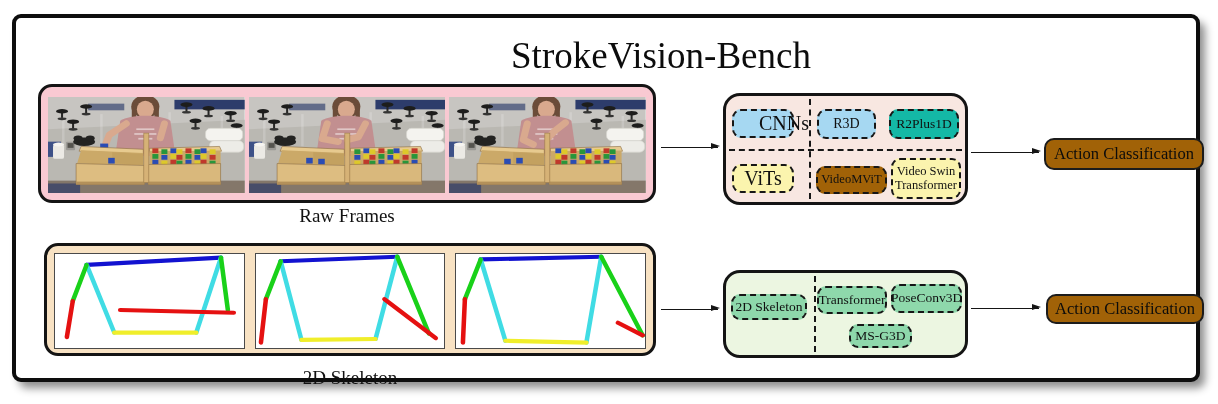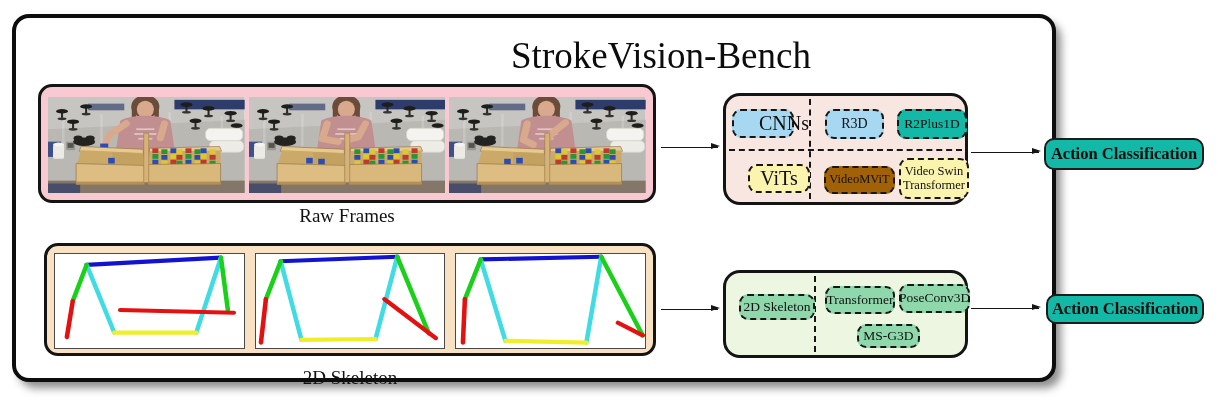--- a/index.html
+++ b/index.html
@@ -1,19 +1,19 @@
 <!DOCTYPE html>
 <html><head>
 <meta charset="utf-8">
 <style>
   html,body{margin:0;padding:0;background:#ffffff;}
   *{box-sizing:border-box;font-family:"Liberation Serif",serif;}
   .page{position:relative;width:1218px;height:404px;background:#ffffff;overflow:hidden;}
-  .frame{position:absolute;left:12px;top:14px;width:1044px;height:368px;background:#ffffff;
-         border:4px solid #0d0d0d;border-radius:17px;
+  .frame{position:absolute;left:12px;top:14px;width:1188px;height:368px;background:#ffffff;
+         border:4px solid #0d0d0d;border-radius:9px;
          box-shadow:6px 7px 9px -1px rgba(0,0,0,0.45);}
   .title{position:absolute;top:16px;left:645px;transform:translateX(-50%);
          font-size:37px;color:#0c0c0c;white-space:nowrap;}
   
   .panel{position:absolute;border:3px solid #141414;border-radius:14px;display:flex;}
   .rawpanel{left:22px;top:66px;width:618px;height:119px;padding:10px 7px 7px;gap:4px;}
   .skpanel{left:28px;top:225px;width:612px;height:113px;padding:7px 7px 4px;gap:10px;}
   .photo{flex:1;background:#ffffff;overflow:hidden;position:relative;}
   .photo svg{display:block;width:100%;height:100%;}
   .skframe{flex:1;background:#ffffff;border:1.5px solid #4a4a4a;}
@@ -23,29 +23,29 @@
   .c-cyan{stroke:#40dce4}.c-yellow{stroke:#f0ee2a}
   .caption{position:absolute;font-size:19px;color:#111;text-align:center;white-space:nowrap;}
   
   .modelpanel{position:absolute;left:707px;width:245px;border:3px solid #141414;border-radius:17px;}
   .vdiv{position:absolute;top:3px;bottom:3px;border-left:2.5px dashed #161616;}
   .hdiv{position:absolute;left:3px;right:3px;border-top:2.5px dashed #161616;}
   .chip{position:absolute;border:2px dashed #161616;border-radius:9px;
         display:flex;align-items:center;justify-content:center;text-align:center;
         color:#101010;line-height:1.08;}
   .chip.big{font-size:20px;}
-  .chip.sm{font-size:13.5px;margin-left:8px;}
+  .chip.sm{font-size:13.5px;}
   
   .arrow{position:absolute;height:0;border-top:1.7px solid #151515;}
   .arrow::after{content:"";position:absolute;right:-2px;top:-4.7px;width:0;height:0;
         border-left:9px solid #151515;border-top:3.9px solid transparent;border-bottom:3.9px solid transparent;}
   
-  .acbox{position:absolute;background:#14b8a6;border:2.2px solid #1c1c1c;border-radius:10px;
+  .acbox{position:absolute;background:#a16207;border:2.2px solid #1c1c1c;border-radius:10px;
         display:flex;align-items:center;justify-content:center;
-        font-weight:bold;font-size:16.5px;color:#0c0c0c;white-space:nowrap;}
+        font-weight:normal;font-size:16.5px;color:#0c0c0c;white-space:nowrap;}
 </style>
 </head>
 <body>
 
 <div class="page">
   <div class="frame">
     <div class="title">StrokeVision-Bench</div>
 
     <div class="panel rawpanel" style="background: rgb(249, 201, 210);">
       <div class="photo">
@@ -337,21 +337,21 @@
     <div class="caption" style="left:22px;width:618px;top:187px;">Raw Frames</div>
 
     <div class="arrow" style="left:645px;top:129px;width:57px;"></div>
 
     <div class="modelpanel" style="top: 75px; height: 112px; background: rgb(248, 231, 225);">
       <div class="vdiv" style="left:83px;"></div>
       <div class="hdiv" style="top:53px;"></div>
       <div class="chip big" style="left: 6px; top: 13px; width: 62px; height: 29px; background: rgb(166, 216, 242); padding-left: 42px;">CNNs</div>
       <div class="chip sm" style="left: 91px; top: 13px; width: 59px; height: 30px; font-size: 14px; background: rgb(166, 216, 242);">R3D</div>
       <div class="chip sm" style="left: 163px; top: 13px; width: 70px; height: 30px; background: #14b8a6;">R2Plus1D</div>
-      <div class="chip big" style="left: 6px; top: 68px; width: 62px; height: 29px; background: rgb(251, 244, 174); margin-left: 16px;">ViTs</div>
+      <div class="chip big" style="left: 6px; top: 68px; width: 62px; height: 29px; background: rgb(251, 244, 174);">ViTs</div>
       <div class="chip sm" style="left: 90px; top: 70px; width: 71px; height: 28px; font-size: 12.5px; background: #a16207;">VideoMViT</div>
       <div class="chip sm" style="left: 165px; top: 62px; width: 70px; height: 41px; font-size: 12.5px; padding: 0px 2px; background: rgb(251, 244, 174);">Video Swin Transformer</div>
     </div>
 
     <div class="arrow" style="left:955px;top:134px;width:68px;"></div>
     <div class="acbox" style="left:1028px;top:120px;width:160px;height:32px;">Action Classification</div>
 
     <div class="panel skpanel" style="background: rgb(248, 226, 195);">
       <div class="skframe">
         <svg class="sk" viewBox="0 0 191 104" preserveAspectRatio="none">

